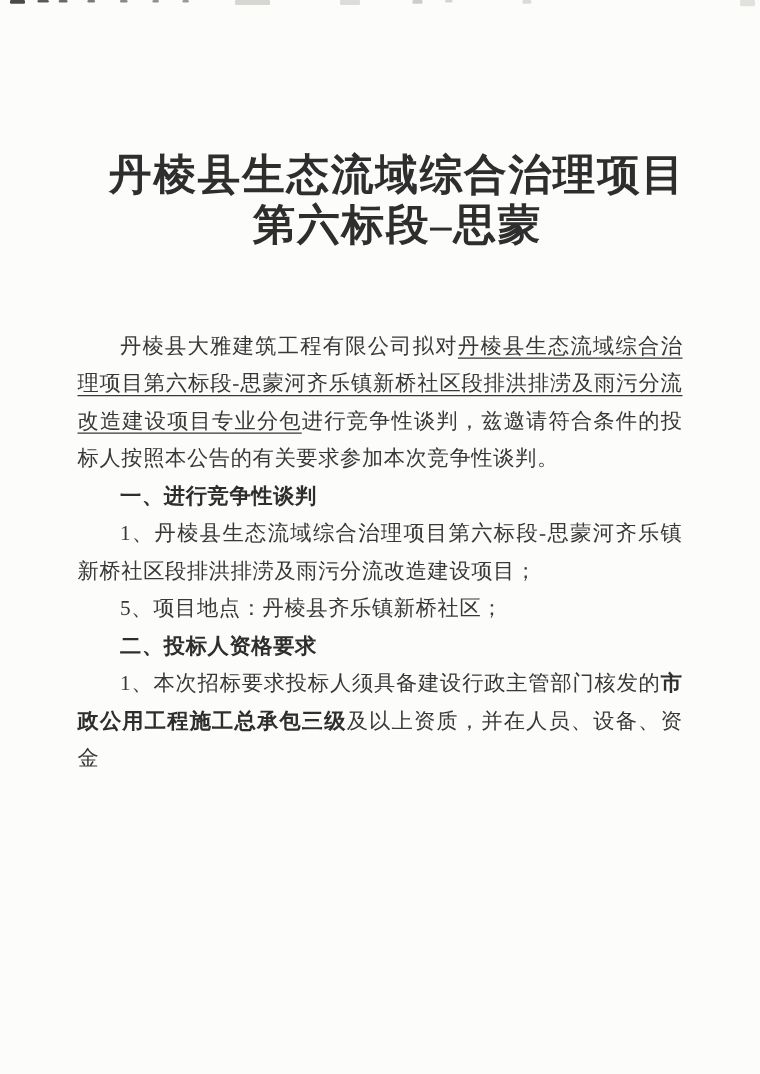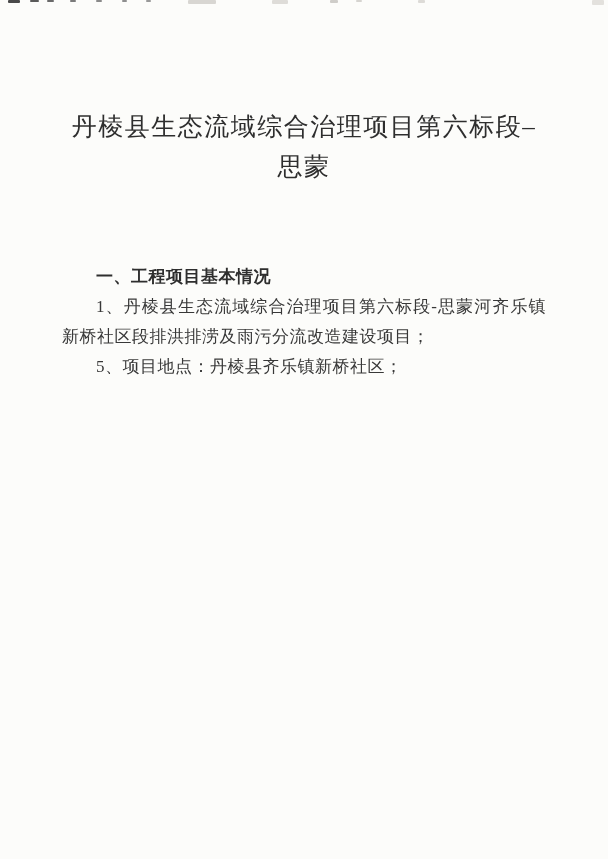--- a/index.html
+++ b/index.html
@@ -35,25 +35,25 @@
   .m10 { left: 330px; width: 8px;  height: 3px; background: #cfcdc9; }
   .m11 { left: 356px; width: 6px;  height: 2px; background: #d6d4d0; }
   .m12 { left: 418px; width: 7px;  height: 3px; background: #dddbd7; }
   .m13 { left: 592px; width: 12px; height: 5px; background: #e3e1dd; }
 
   .doc-title {
     position: absolute;
     top: 107px;
     left: 62px;
     width: 484px;
-    margin: 0;
+    margin: 14px;
     text-align: center;
-    font-size: 25px;
+    font-size: 34px;
     line-height: 40px;
-    font-weight: 400;
+    font-weight: 700;
     letter-spacing: 1.5px;
     color: #2e2e2e;
   }
   .doc-title .title-line { display: block; }
 
   .doc-body {
     position: absolute;
     top: 262px;
     left: 62px;
     width: 484px;
@@ -101,22 +101,25 @@
     <span class="m12"></span>
     <span class="m13"></span>
   </div>
 
   <h1 class="doc-title">
     <span class="title-line">丹棱县生态流域综合治理项目第六标段–思蒙</span>
   </h1>
 
   <div class="doc-body">
 
+    <p class="para"><span>丹棱县大雅建筑工程有限公司拟对</span><span class="u">丹棱县生态流域综合治理项目第六标段-思蒙河齐乐镇新桥社区段排洪排涝及雨污分流改造建设项目专业分包</span><span>进行竞争性谈判，兹邀请符合条件的投标人按照本公告的有关要求参加本次竞争性谈判。</span></p>
 
-    <p class="para section-heading">一、工程项目基本情况</p>
+    <p class="para section-heading">一、进行竞争性谈判</p>
 
     <p class="para">1、丹棱县生态流域综合治理项目第六标段-思蒙河齐乐镇新桥社区段排洪排涝及雨污分流改造建设项目；</p>
     <p class="para">5、项目地点：丹棱县齐乐镇新桥社区；</p>
 
+    <p class="para section-heading">二、投标人资格要求</p>
 
+    <p class="para"><span>1、本次招标要求投标人须具备建设行政主管部门核发的</span><span class="b">市政公用工程施工总承包三级</span><span>及以上资质，并在人员、设备、资金</span></p>
 
   </div>
 </div>
 
 </body></html>

